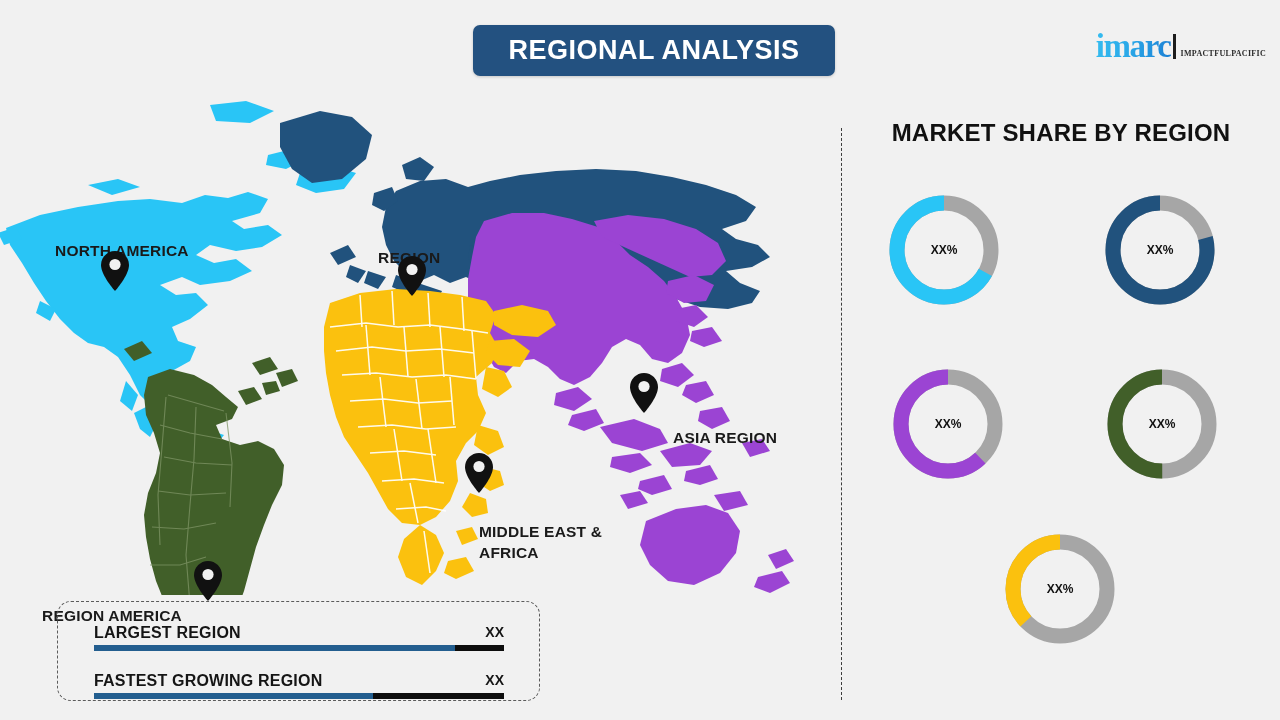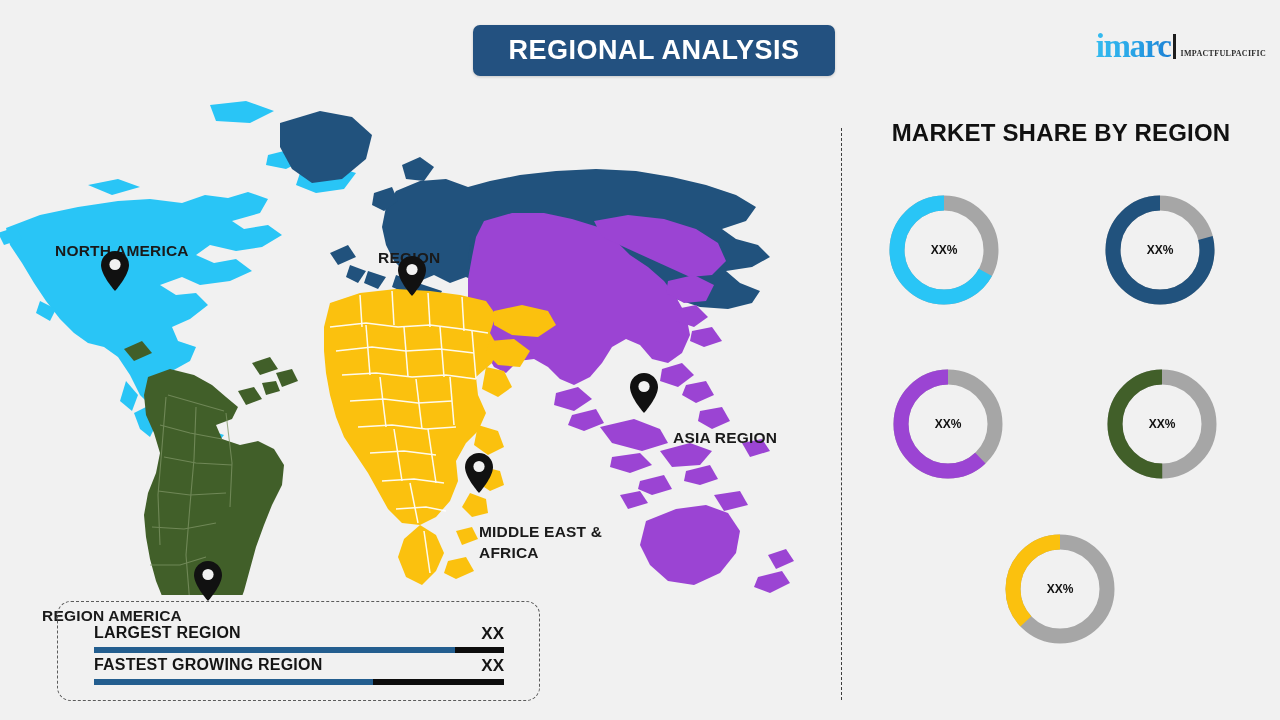--- a/index.html
+++ b/index.html
@@ -175,35 +175,35 @@
     border: 1.5px dashed #5b5b5b;
     border-radius: 14px;
     box-sizing: border-box;
   }
   .legend-row {
     position: absolute;
     left: 36px;
     width: 410px;
   }
   #legend-row-0 { top: 22px; }
-  #legend-row-1 { top: 54px; }
+  #legend-row-1 { top: 70px; }
   .legend-head {
     display: flex;
     align-items: flex-start;
     justify-content: space-between;
     gap: 28px;
   }
   .legend-name {
     font-size: 16px;
     font-weight: bold;
     color: #151515;
     letter-spacing: 0.2px;
   }
   .legend-value {
-    font-size: 17px;
+    font-size: 14px;
     font-weight: bold;
     color: #151515;
   }
   .legend-bar {
     margin-top: 3px;
     height: 6px;
     width: 100%;
     background: #0d0d0d;
     position: relative;
     overflow: hidden;

